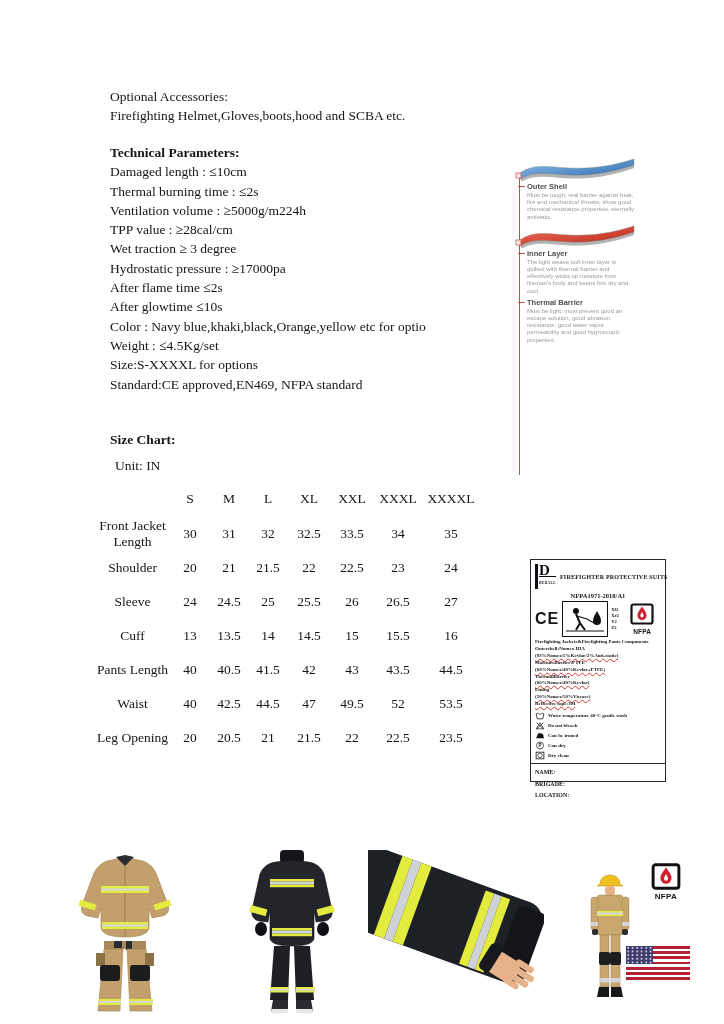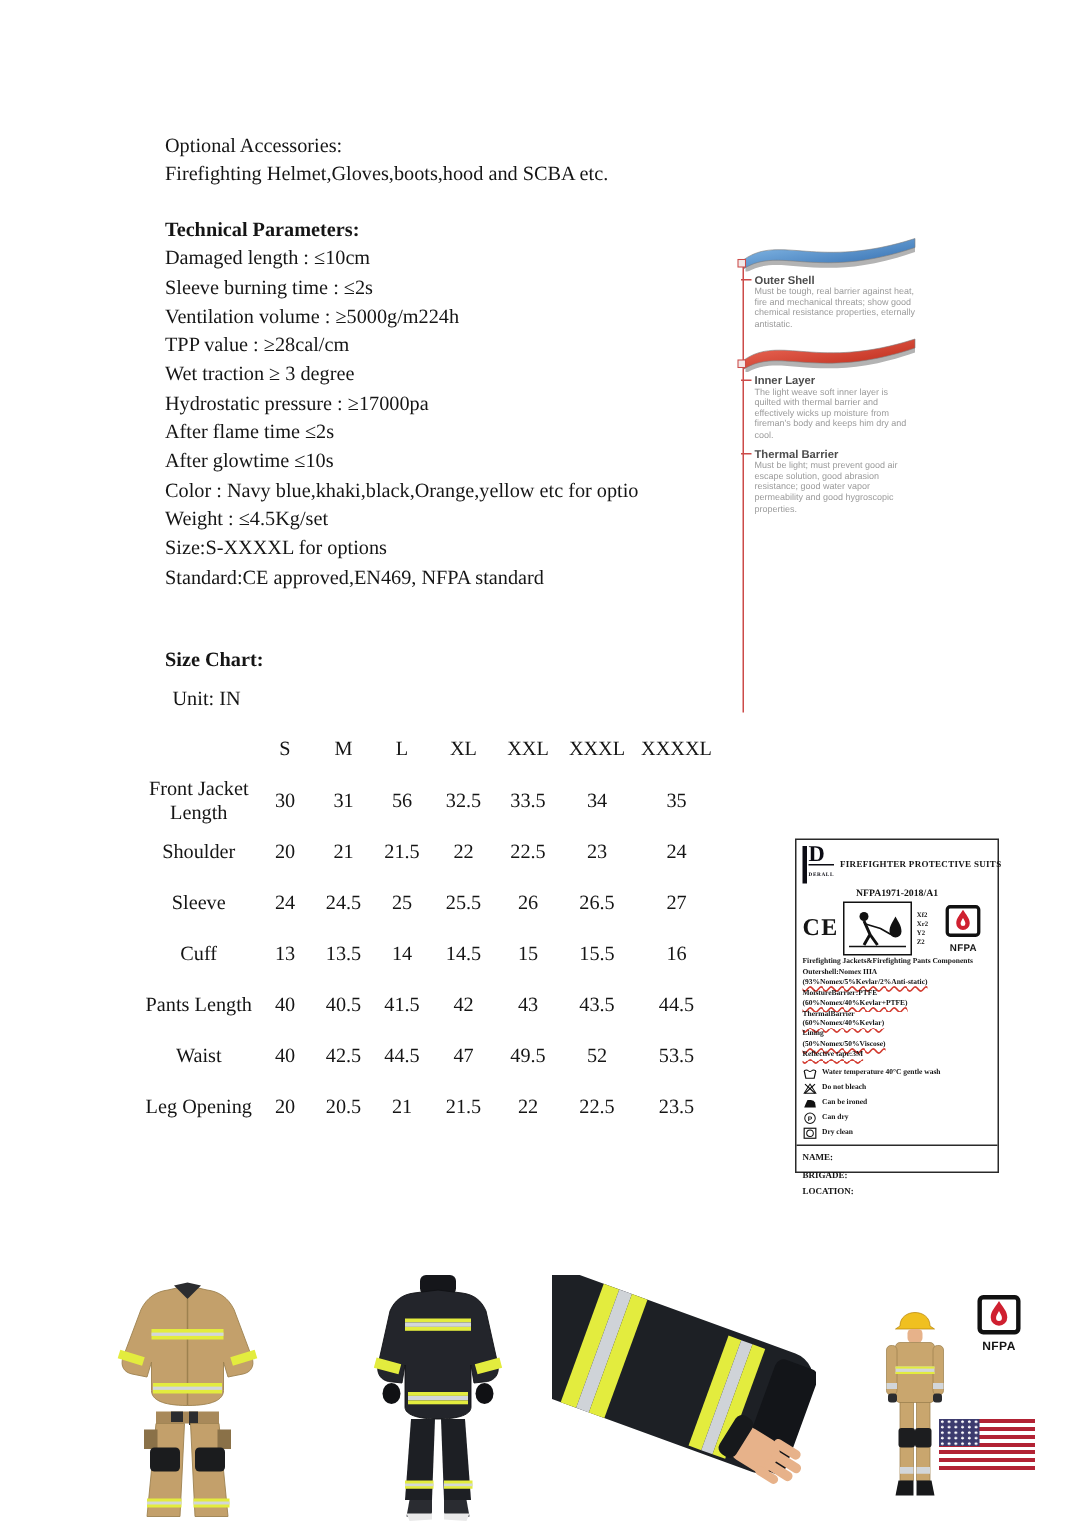--- a/index.html
+++ b/index.html
@@ -6,21 +6,21 @@
   .page{position:relative;width:724px;height:1024px;background:#ffffff;overflow:hidden;
         font-family:"Liberation Serif",serif;color:#151515;}
   p{margin:0;}
   .doc-line{font-size:13.5px;line-height:19.3px;white-space:nowrap;}
   .bold{font-weight:bold;}
 
   .intro{position:absolute;left:110px;top:87px;}
   .tech{position:absolute;left:110px;top:143px;}
 
   
-  .fabric{position:absolute;left:490px;top:157px;width:140px;font-family:"Liberation Sans",sans-serif;}
+  .fabric{position:absolute;left:514px;top:157px;width:140px;font-family:"Liberation Sans",sans-serif;}
   .fabric .vline{position:absolute;left:5px;top:16px;width:1px;height:302px;background:#cc4b49;}
   .layer{position:relative;padding-left:13px;margin-bottom:3px;}
   .layer .swatch{display:block;margin-left:-13px;}
   .layer-name{font-size:7.5px;font-weight:bold;color:#4c4c4c;position:relative;margin:1px 0 1px 0;}
   .layer-name::before{content:"";position:absolute;left:-9px;top:4px;width:7px;height:1px;background:#cc4b49;}
   .layer-desc{font-size:6px;line-height:7.2px;color:#9b9b9b;width:108px;}
 
   
   .sizechart-title{position:absolute;left:110px;top:430px;}
   .unit-line{position:absolute;left:115px;top:456px;}
@@ -32,21 +32,21 @@
 
   
   .label-card{position:absolute;left:530px;top:559px;width:136px;height:223px;border:1.5px solid #2a2a2a;
       background:#fff;box-sizing:border-box;padding:3px 4px 0 4px;font-family:"Liberation Serif",serif;}
   .lc-head{display:flex;align-items:center;gap:4px;margin-top:1px;}
   .lc-dlogo{font-size:15px;font-weight:bold;line-height:12px;color:#0c0c14;border-left:3px solid #0c0c14;padding-left:1px;}
   .lc-dcaption{display:block;font-size:3.5px;letter-spacing:.4px;color:#0c0c14;border-top:1px solid #0c0c14;}
   .lc-title{font-weight:bold;font-size:6px;letter-spacing:.2px;white-space:nowrap;}
   .lc-standard{text-align:center;font-weight:bold;font-size:6.5px;margin:3px 0 2px 0;}
   .lc-certrow{display:flex;align-items:center;gap:3px;}
-  .lc-ce{font-family:Liberation Serif, serif;font-weight:bold;font-size:16px;letter-spacing:1px;}
+  .lc-ce{font-family:Liberation Sans, sans-serif;font-weight:bold;font-size:16px;letter-spacing:1px;}
   .lc-picto{width:46px;height:36px;border:1.5px solid #111;box-sizing:border-box;flex:0 0 auto;}
   .lc-codes{width:13px;flex:0 0 auto;}
   .lc-codes p{font-size:4.5px;line-height:6px;font-weight:bold;}
   .lc-nfpa{width:30px;text-align:center;flex:0 0 auto;}
   .lc-nfpa .nfpa-word{font-family:"Liberation Sans",sans-serif;font-weight:bold;font-size:6.5px;letter-spacing:.2px;margin-top:-1px;}
   .lc-comp{margin-top:2px;}
   .lc-comp-line{font-size:5px;line-height:6.9px;font-weight:bold;white-space:nowrap;}
   .u-red{text-decoration:underline;text-decoration-style:wavy;text-decoration-color:#d23a2f;text-decoration-thickness:.5px;}
   .lc-care{margin-top:2px;}
   .lc-care-row{display:flex;align-items:center;gap:3px;height:10px;}
@@ -72,21 +72,21 @@
 
   <div class="intro">
     <p class="doc-line">Optional Accessories:</p>
     <p class="doc-line">Firefighting Helmet,Gloves,boots,hood and SCBA etc.</p>
   </div>
 
   <div class="tech">
     <p class="doc-line bold">Technical Parameters:</p>
     <div>
         <p class="doc-line">Damaged length : ≤10cm</p>
-        <p class="doc-line">Sleeve burning time : ≤2s</p>
+        <p class="doc-line">Thermal burning time : ≤2s</p>
         <p class="doc-line">Ventilation volume : ≥5000g/m224h</p>
         <p class="doc-line">TPP value : ≥28cal/cm</p>
         <p class="doc-line">Wet traction ≥  3 degree</p>
         <p class="doc-line">Hydrostatic pressure : ≥17000pa</p>
         <p class="doc-line">After flame time ≤2s</p>
         <p class="doc-line">After glowtime ≤10s</p>
         <p class="doc-line">Color : Navy blue,khaki,black,Orange,yellow etc for optio</p>
         <p class="doc-line">Weight : ≤4.5Kg/set</p>
         <p class="doc-line">Size:S-XXXXL for options</p>
         <p class="doc-line">Standard:CE approved,EN469, NFPA standard</p>
@@ -159,21 +159,21 @@
           <th>XXL</th>
           <th>XXXL</th>
           <th>XXXXL</th>
         </tr>
       </thead>
     <tbody>
         <tr>
           <td class="rowlabel">Front Jacket Length</td>
           <td>30</td>
           <td>31</td>
-          <td>56</td>
+          <td>32</td>
           <td>32.5</td>
           <td>33.5</td>
           <td>34</td>
           <td>35</td>
         </tr>
         <tr>
           <td class="rowlabel">Shoulder</td>
           <td>20</td>
           <td>21</td>
           <td>21.5</td>

